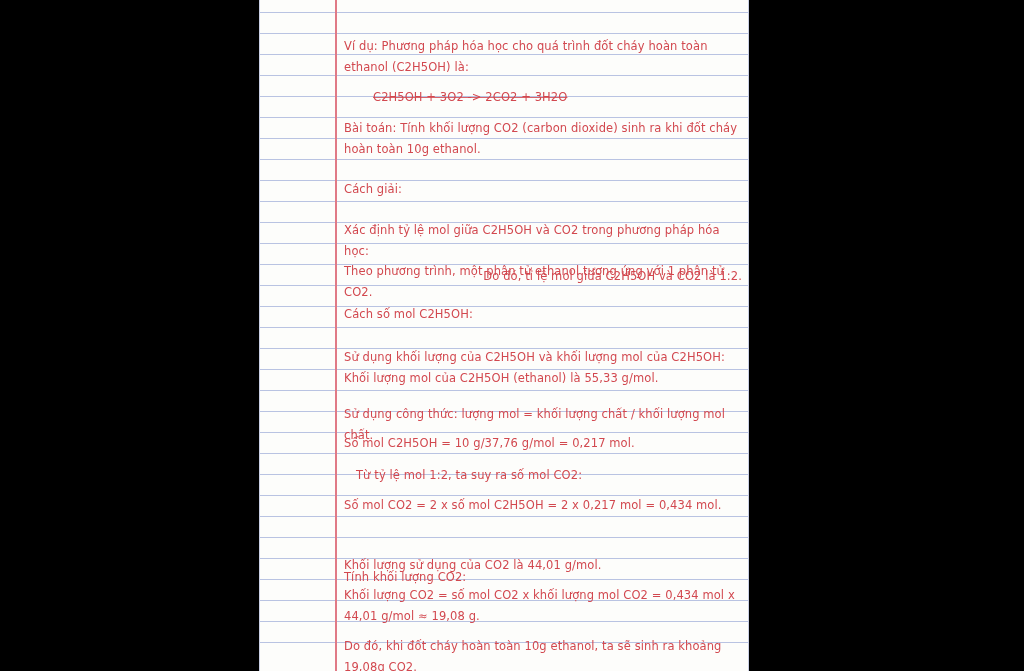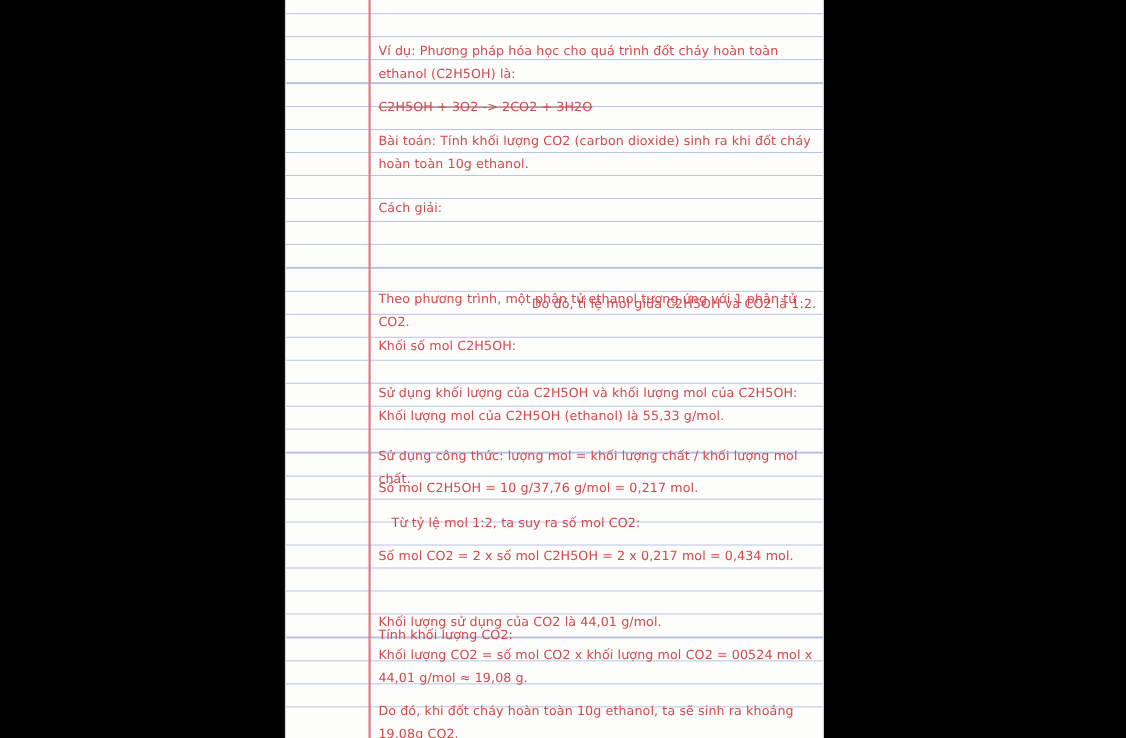--- a/index.html
+++ b/index.html
@@ -70,20 +70,21 @@
     font-family: "DejaVu Sans", sans-serif;
     font-size: 11.5px;
     line-height: 21px;
     letter-spacing: 0.1px;
     white-space: normal;
   }
   .para.strike {
     text-decoration: line-through;
     text-decoration-color: rgba(210,72,79,0.85);
     text-decoration-thickness: 1px;
+    margin-left: 29px;
   }
 
   
   .blackbar {
     position: absolute;
     top: 0;
     bottom: 0;
     background: #000000;
   }
   #bar-left  { left: 0;   width: 259px; }
@@ -101,28 +102,29 @@
     <div id="rules"></div>
     <div class="vrule" id="vrule-left"></div>
     <div class="vrule" id="vrule-mid"></div>
     <div class="vrule" id="vrule-right"></div>
 
     <div id="text-col">
         <div class="para" style="top: 36px;">Ví dụ: Phương pháp hóa học cho quá trình đốt cháy hoàn toàn ethanol (C2H5OH) là:</div>
         <div class="para strike" style="top: 87px;">C2H5OH + 3O2 -&gt; 2CO2 + 3H2O</div>
         <div class="para" style="top: 118px;">Bài toán: Tính khối lượng CO2 (carbon dioxide) sinh ra khi đốt cháy hoàn toàn 10g ethanol.</div>
         <div class="para" style="top: 179px;">Cách giải:</div>
+        <div class="para" style="top: 220px;">Xác định tỷ lệ mol giữa C2H5OH và CO2 trong phương pháp hóa học:</div>
         <div class="para" style="top: 261px;">Theo phương trình, một phân tử ethanol tương ứng với 1 phân tử CO2.</div>
         <div class="para" style="top: 266px; text-align: right;">Do đó, tỉ lệ mol giữa C2H5OH và CO2 là 1:2.</div>
-        <div class="para" style="top: 304px;">Khối số mol C2H5OH:</div>
+        <div class="para" style="top: 304px;">Cách số mol C2H5OH:</div>
         <div class="para" style="top: 347px;">Sử dụng khối lượng của C2H5OH và khối lượng mol của C2H5OH: Khối lượng mol của C2H5OH (ethanol) là 55,33 g/mol.</div>
         <div class="para" style="top: 404px;">Sử dụng công thức: lượng mol = khối lượng chất / khối lượng mol chất.</div>
         <div class="para" style="top: 433px;">Số mol C2H5OH = 10 g/37,76 g/mol = 0,217 mol.</div>
         <div class="para" style="top: 465px; margin-left: 12px;">Từ tỷ lệ mol 1:2, ta suy ra số mol CO2:</div>
         <div class="para" style="top: 495px;">Số mol CO2 = 2 x số mol C2H5OH = 2 x 0,217 mol = 0,434 mol.</div>
         <div class="para" style="top: 526px; margin-top: 41px;">Tính khối lượng CO2:</div>
         <div class="para" style="top: 555px;">Khối lượng sử dụng của CO2 là 44,01 g/mol.</div>
-        <div class="para" style="top: 585px;">Khối lượng CO2 = số mol CO2 x khối lượng mol CO2 = 00524 mol x 44,01 g/mol ≈ 19,08 g.</div>
+        <div class="para" style="top: 585px;">Khối lượng CO2 = số mol CO2 x khối lượng mol CO2 = 0,434 mol x 44,01 g/mol ≈ 19,08 g.</div>
         <div class="para" style="top: 636px;">Do đó, khi đốt cháy hoàn toàn 10g ethanol, ta sẽ sinh ra khoảng 19,08g CO2.</div>
       </div>
   </div>
 
 </div>
 
 </body></html>

